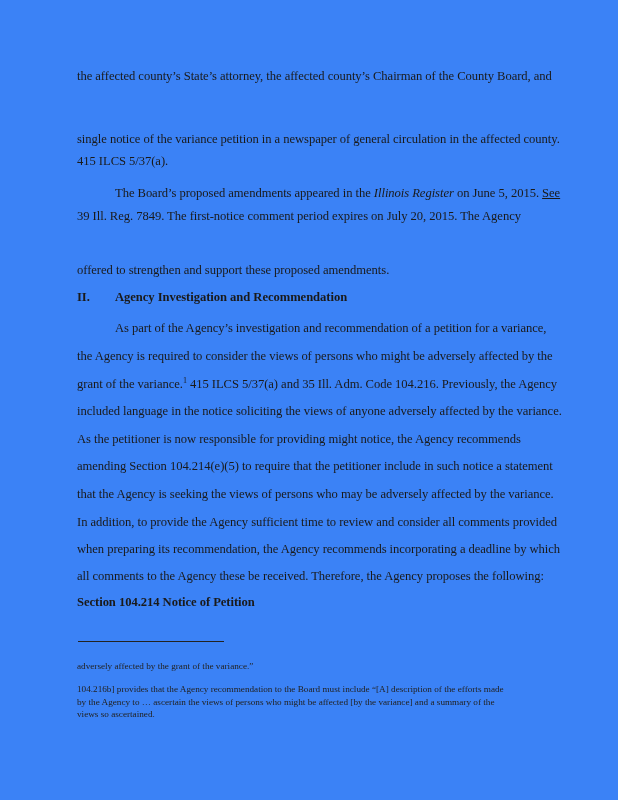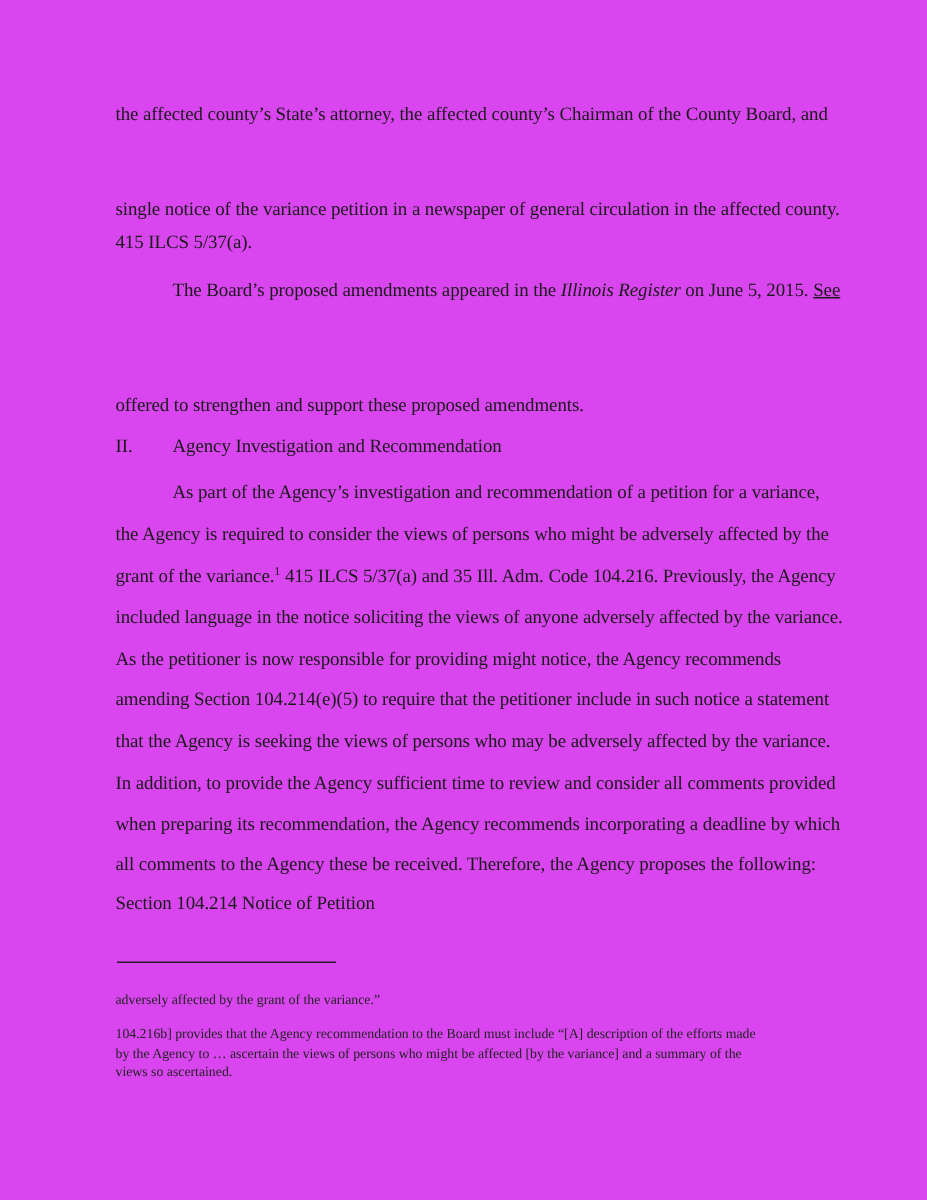--- a/index.html
+++ b/index.html
@@ -13,33 +13,33 @@
       position: relative;
       overflow: hidden;
       font-family: "Liberation Serif", "DejaVu Serif", serif;
       color: #1a1a1a;
     }
     .page {
       position: absolute;
       left: 0; top: 0;
       width: 618px;
       height: 800px;
-      background: #d946ef;
+      background: #3b82f6;
     }
     .line {
       position: absolute;
       left: 77px;
       font-size: 12.6px;
       line-height: 16px;
       white-space: nowrap;
       letter-spacing: -0.05px;
     }
     .indent { left: 115px; }
     .heading {
-      font-weight: normal;
+      font-weight: bold;
       font-size: 12.6px;
     }
     .heading .num {
       display: inline-block;
       width: 38px;
     }
     .underline { text-decoration: underline; font-family: Liberation Serif, serif; }
     .italic { font-style: italic; }
     sup.fnref {
       font-size: 8px;
@@ -74,20 +74,21 @@
 
 <div class="page">
 
   <div class="line" style="top:68px">the affected county’s State’s attorney, the affected county’s Chairman of the County Board, and</div>
   <div class="line" style="top:131px">single notice of the variance petition in a newspaper of general circulation in the affected county.</div>
   <div class="line" style="top:153px">415 ILCS 5/37(a).</div>
 
   <div class="line indent" style="top:185px">
     <span>The Board’s proposed amendments appeared in the </span><span class="italic">Illinois Register</span><span> on June 5, 2015. </span><span class="underline">See</span>
   </div>
+  <div class="line" style="top:208px">39 Ill. Reg. 7849.  The first-notice comment period expires on July 20, 2015.  The Agency</div>
   <div class="line" style="top:262px">offered to strengthen and support these proposed amendments.</div>
 
   <div class="line heading" style="top:289px">
     <span class="num">II.</span><span>Agency Investigation and Recommendation</span>
   </div>
 
   <div class="line indent" style="top:320px">As part of the Agency’s investigation and recommendation of a petition for a variance,</div>
   <div class="line" style="top:348px">the Agency is required to consider the views of persons who might be adversely affected by the</div>
   <div class="line" style="top:376px">
     <span>grant of the variance.</span><sup class="fnref">1</sup><span> 415 ILCS 5/37(a) and 35 Ill. Adm. Code 104.216.  Previously, the Agency</span>

